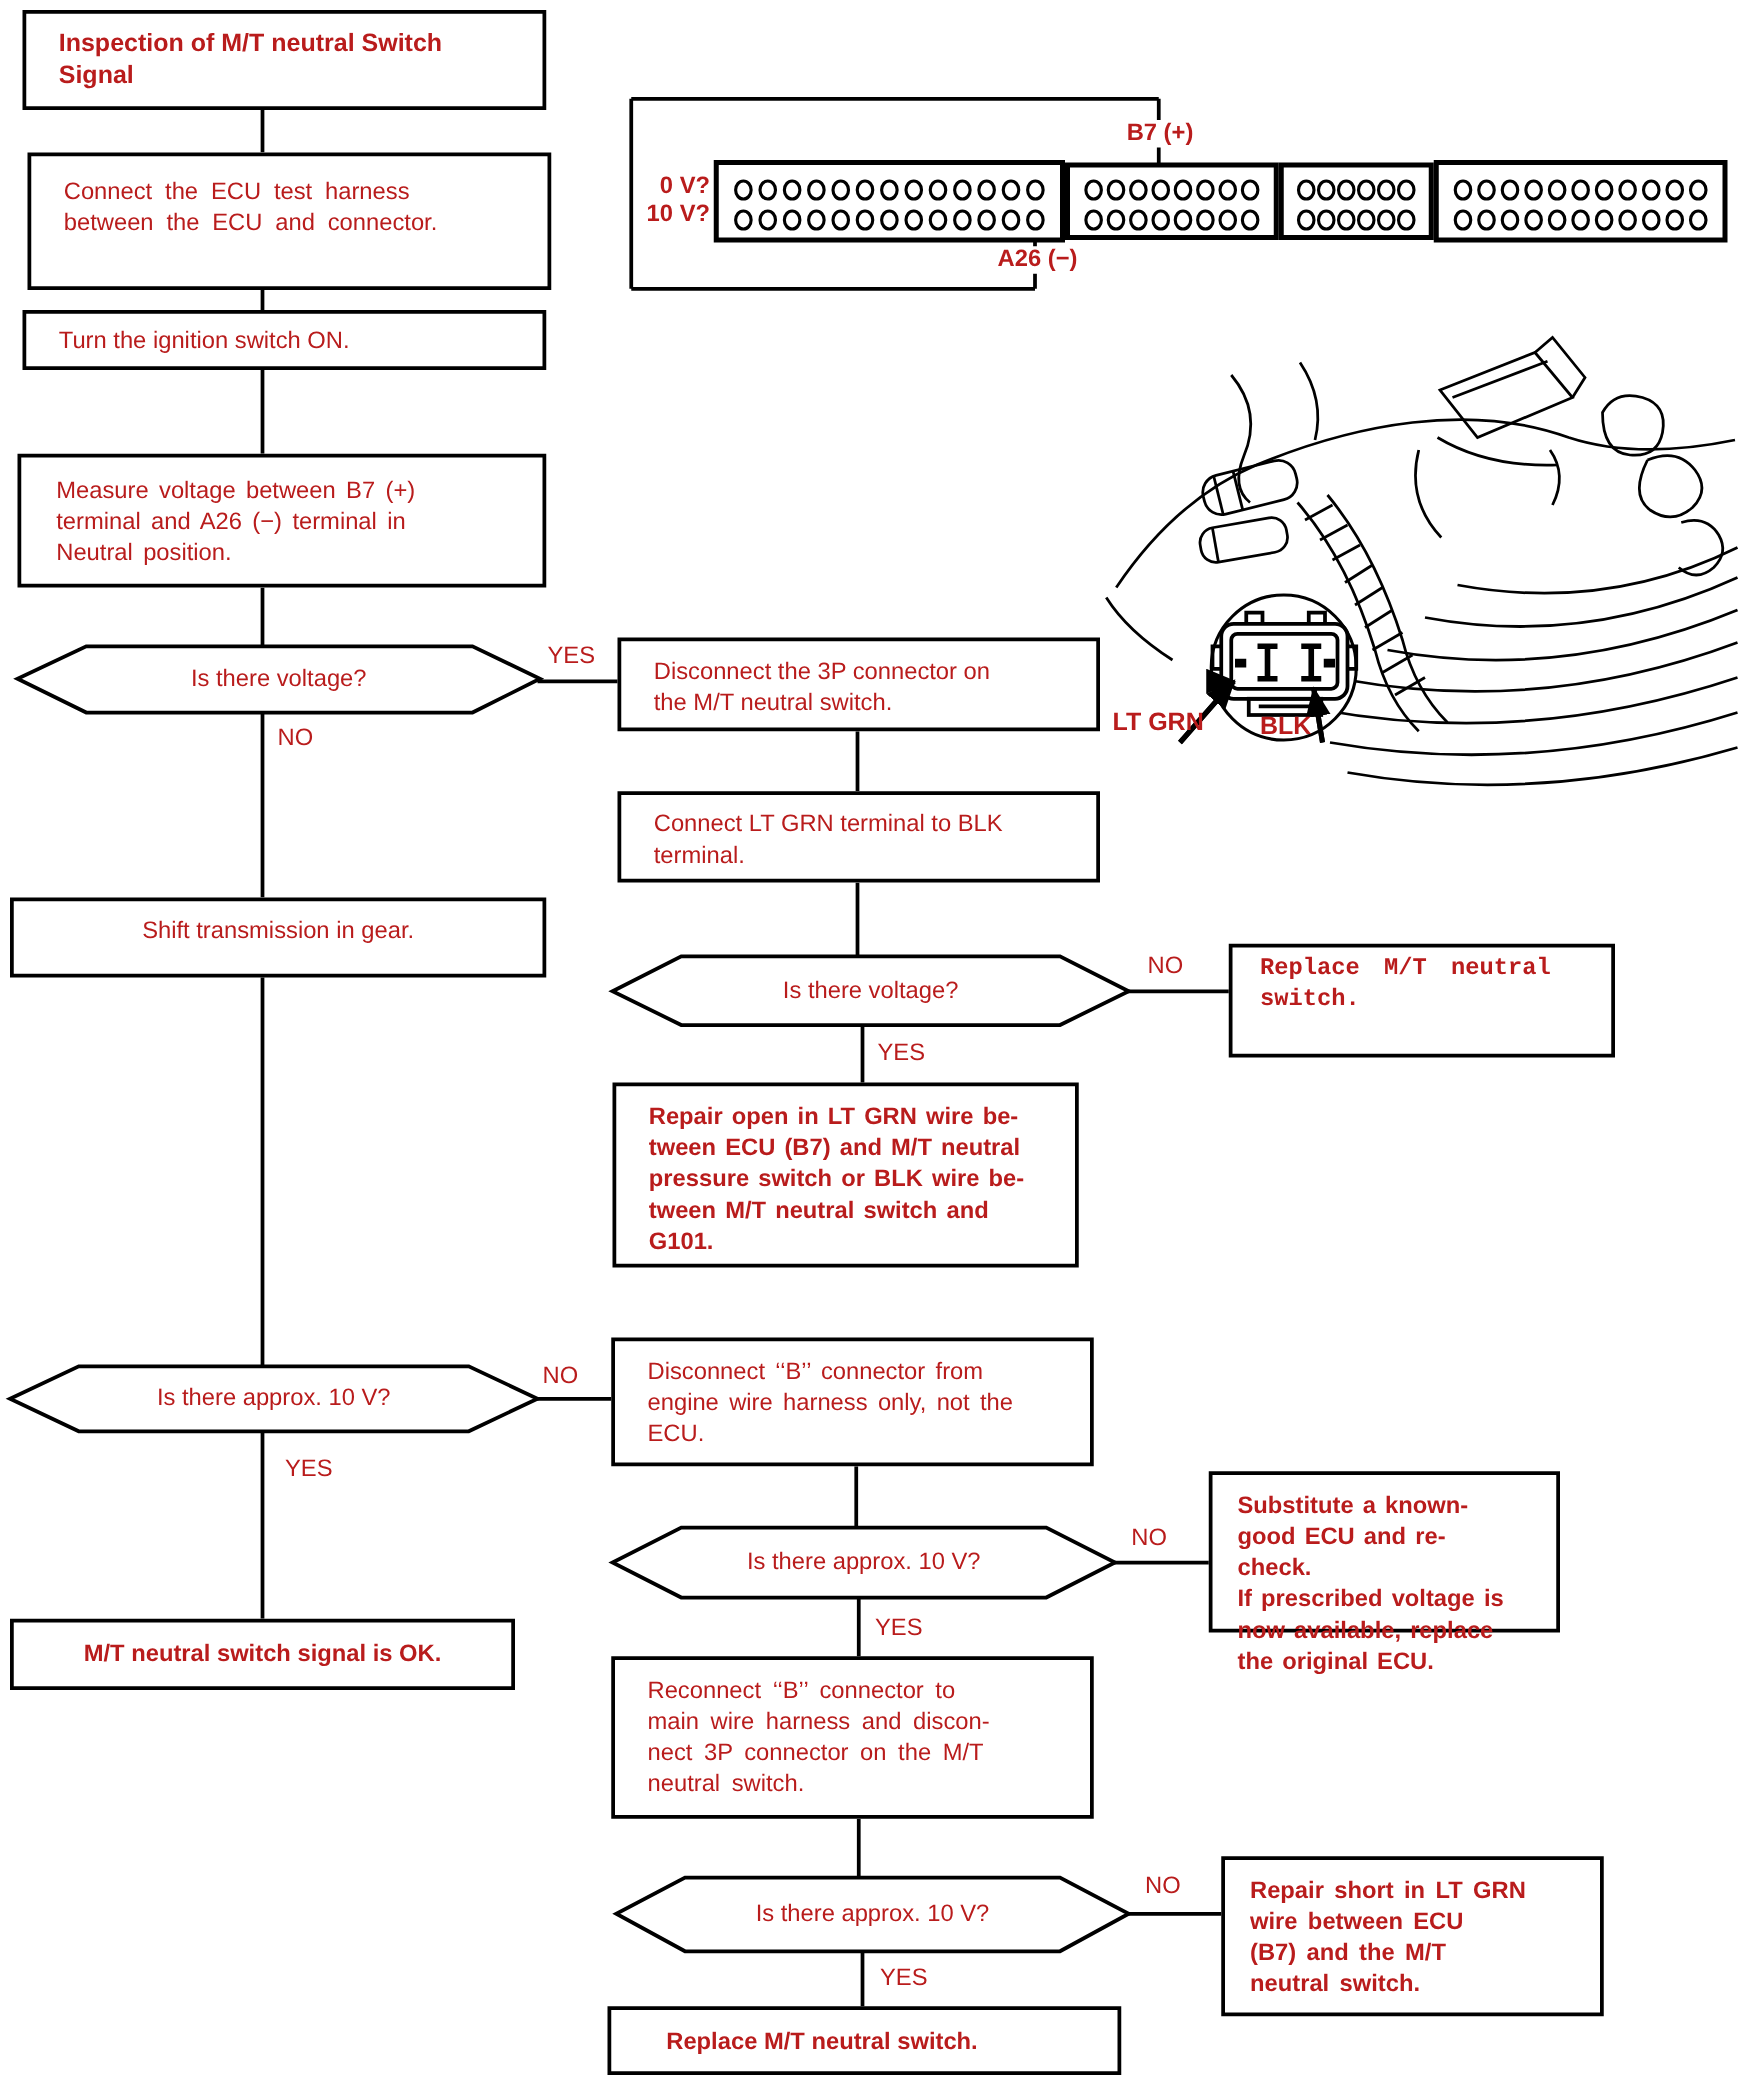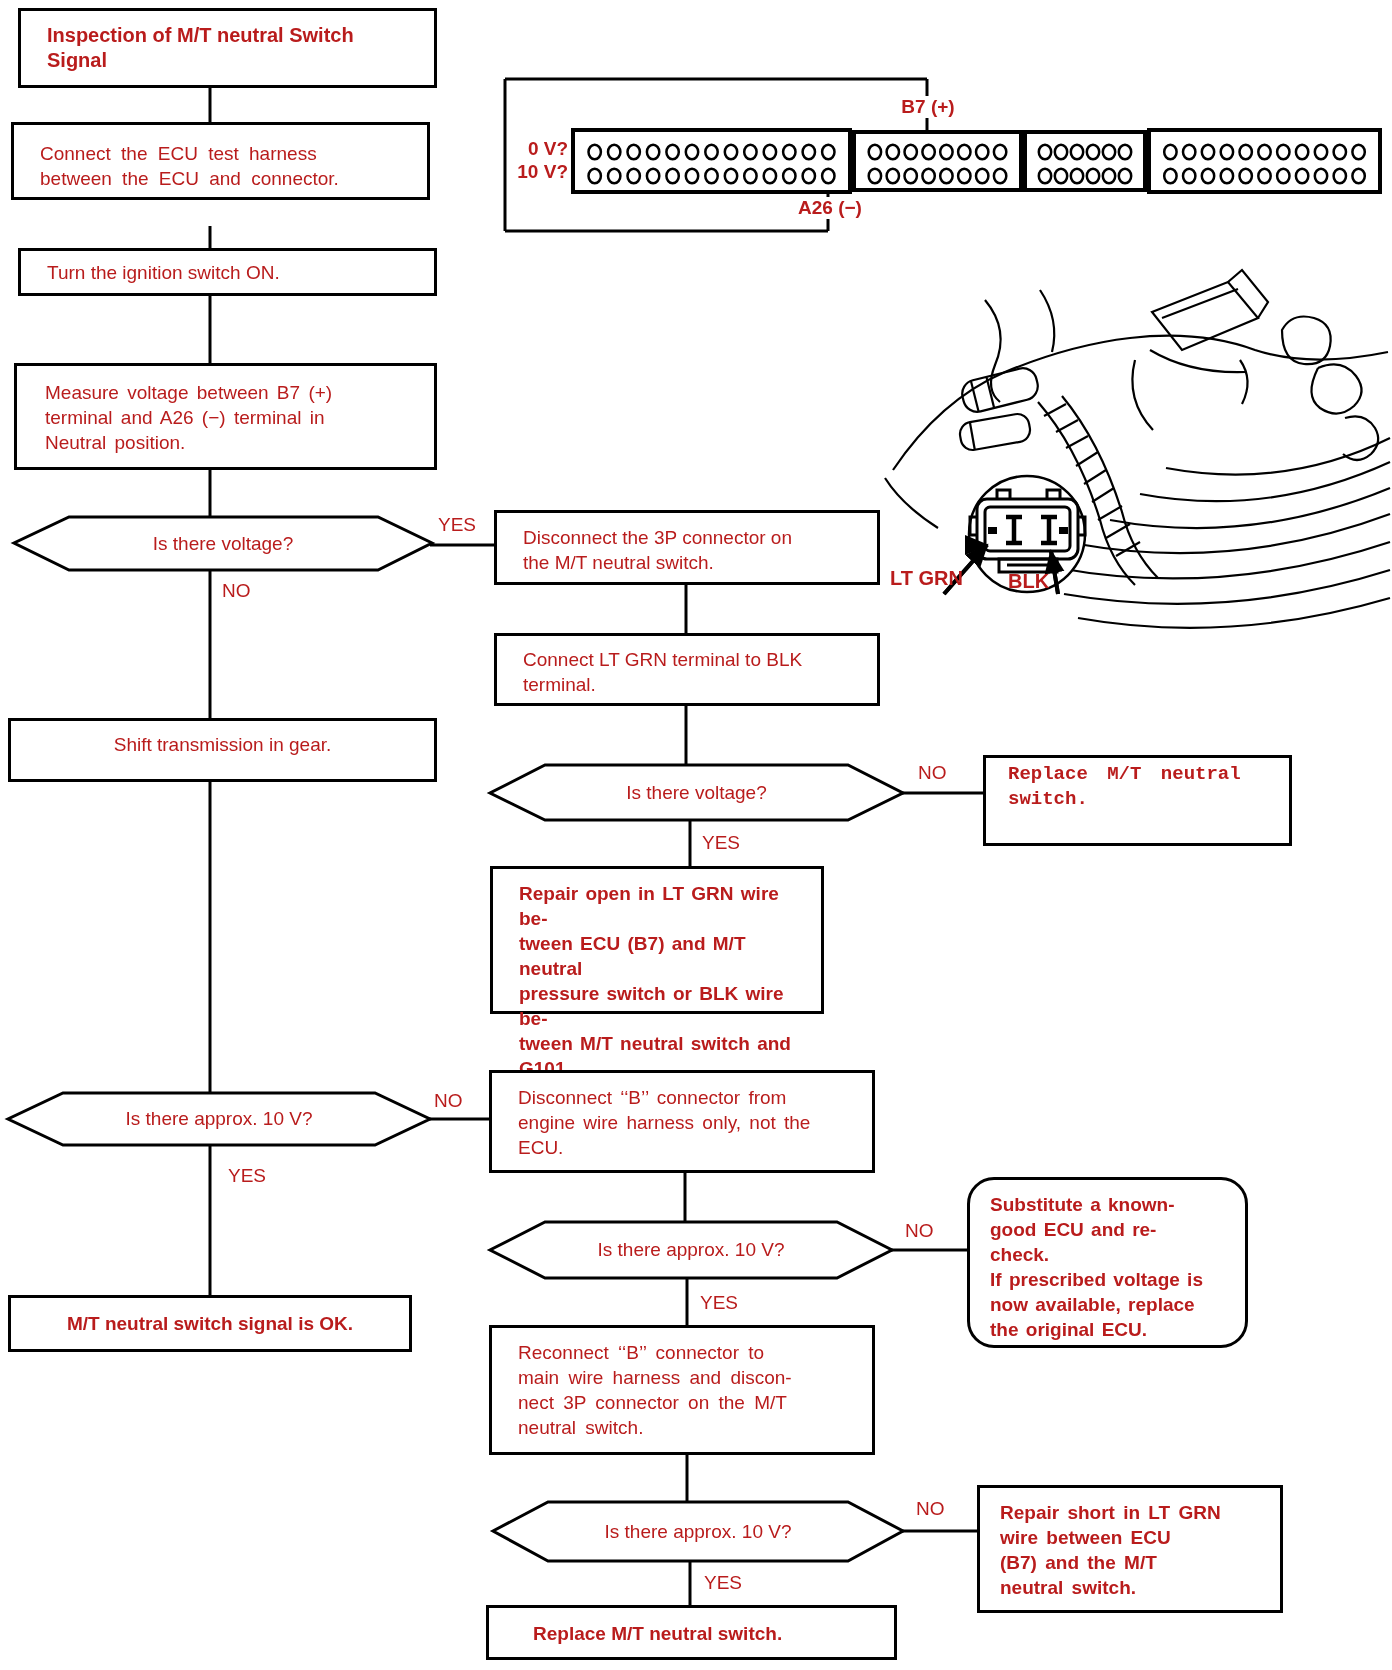--- a/index.html
+++ b/index.html
@@ -221,53 +221,53 @@
     <polygon points="545,765 848,765 903,793 848,820 545,820 490,793"></polygon>
     <polygon points="545,1222 837,1222 892,1250 837,1278 545,1278 490,1250"></polygon>
     <polygon points="63,1093 375,1093 430,1119 375,1145 63,1145 8,1119"></polygon>
     <polygon points="548,1502 848,1502 903,1531 848,1561 548,1561 493,1531"></polygon>
   </g>
 </svg>
 
 <div class="box bold" style="left:18px;top:8px;width:419px;height:80px;padding:12px 14px 0 26px;font-size:20px;">Inspection of M/T neutral Switch
 Signal</div>
 
-<div class="box ws5" style="left:11px;top:122px;width:419px;height:78px;padding:16px 18px 0 26px;">Connect the ECU test harness
+<div class="box ws5" style="left:22px;top:122px;width:419px;height:110px;padding:16px 18px 0 26px;">Connect the ECU test harness
 between the ECU and connector.</div>
 
 <div class="box" style="left:18px;top:248px;width:419px;height:48px;padding:9px 0 0 26px;">Turn the ignition switch ON.</div>
 
 <div class="box ws3" style="left:14px;top:363px;width:423px;height:107px;padding:14px 14px 1px 28px;">Measure voltage between B7 (+)
 terminal and A26 (−) terminal in
 Neutral position.</div>
 
 <div class="box ctr" style="left:8px;top:718px;width:429px;height:64px;padding:11px 0 0 0;">Shift transmission in gear.</div>
 
 <div class="box bold ctr" style="left:8px;top:1295px;width:404px;height:57px;padding:13px 0 0 0;">M/T neutral switch signal is OK.</div>
 
 <div class="box" style="left:494px;top:510px;width:386px;height:75px;padding:12px 16px 15px 26px;">Disconnect the 3P connector on
 the M/T neutral switch.</div>
 
 <div class="box" style="left:494px;top:633px;width:386px;height:73px;padding:11px 16px 12px 26px;">Connect LT GRN terminal to BLK
 terminal.</div>
 
-<div class="box bold ws2" style="left:490px;top:866px;width:334px;height:148px;padding:12px 14px 0 26px;">Repair open in LT GRN wire be-
+<div class="box bold ws2" style="left:490px;top:866px;width:373px;height:148px;padding:12px 14px 0 26px;">Repair open in LT GRN wire be-
 tween ECU (B7) and M/T neutral
 pressure switch or BLK wire be-
 tween M/T neutral switch and
 G101.</div>
 
 <div class="box bold ws8" style="left:983px;top:755px;width:309px;height:91px;padding:4px 16px 0 22px;font-family:Liberation Mono, monospace;">Replace M/T neutral
 switch.</div>
 
 <div class="box ws3" style="left:489px;top:1070px;width:386px;height:103px;padding:12px 14px 0 26px;">Disconnect ‘‘B’’ connector from
 engine wire harness only, not the
 ECU.</div>
 
-<div class="box bold ws2" style="left:967px;top:1177px;width:281px;height:171px;padding:12px 12px 0 20px;border-radius:27px;">Substitute a known-
+<div class="box bold ws2" style="left:967px;top:1177px;width:281px;height:129px;padding:12px 12px 0 20px;">Substitute a known-
 good ECU and re-
 check.
 If prescribed voltage is
 now available, replace
 the original ECU.</div>
 
 <div class="box ws4" style="left:489px;top:1325px;width:386px;height:130px;padding:12px 14px 0 26px;">Reconnect ‘‘B’’ connector to
 main wire harness and discon-
 nect 3P connector on the M/T
 neutral switch.</div>

